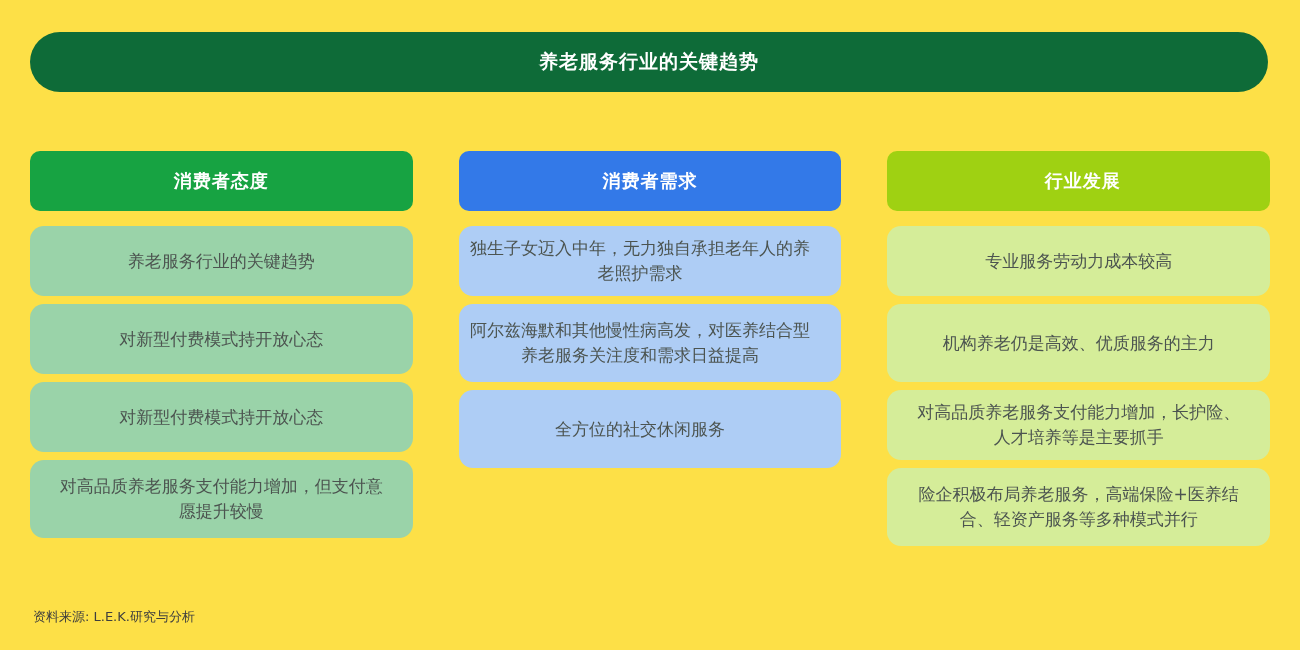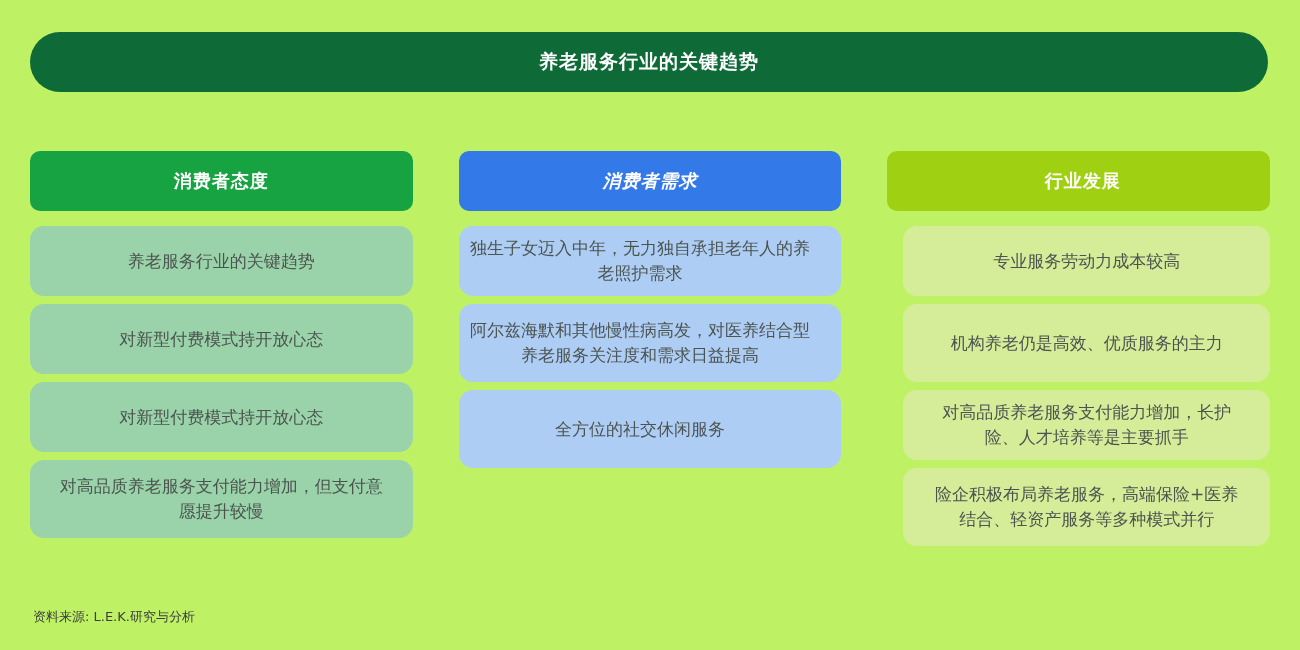--- a/index.html
+++ b/index.html
@@ -5,21 +5,21 @@
   html, body {
     margin: 0;
     padding: 0;
     background: #ffffff;
     font-family: "DejaVu Sans", "Liberation Sans", sans-serif;
   }
   .canvas {
     position: relative;
     width: 1300px;
     height: 650px;
-    background: #bef264;
+    background: #fde047;
     overflow: hidden;
   }
   .title-bar {
     position: absolute;
     left: 30px;
     top: 32px;
     width: 1238px;
     height: 60px;
     border-radius: 30px;
     background: var(--title-bg, #0e6b38);
@@ -68,25 +68,25 @@
     text-align: center;
     box-sizing: border-box;
     padding: 10px 28px;
     font-size: 17px;
     line-height: 1.45;
     font-weight: 500;
     color: var(--item-text, #4c5450);
   }
   .item.tall { min-height: 78px; }
   .col1 .col-header { background: var(--col1-header-bg, #17a342); }
-  .col2 .col-header { background: var(--col2-header-bg, #3379e8); font-style: italic; }
+  .col2 .col-header { background: var(--col2-header-bg, #3379e8); }
   .col3 .col-header { background: var(--col3-header-bg, #9fd112); padding-left: 8px; }
   .col1 .item { background: var(--col1-item-bg, #9ad3a9); }
   .col2 .item { background: var(--col2-item-bg, #aecdf5); padding-left: 8px; }
-  .col3 .item { background: var(--col3-item-bg, #d5ed99); margin-left: 16px; }
+  .col3 .item { background: var(--col3-item-bg, #d5ed99); }
   .source-note {
     position: absolute;
     left: 33px;
     top: 608px;
     font-size: 13px;
     color: var(--footer-text, #3e3e3e);
   }
 </style>
 </head>
 <body>

